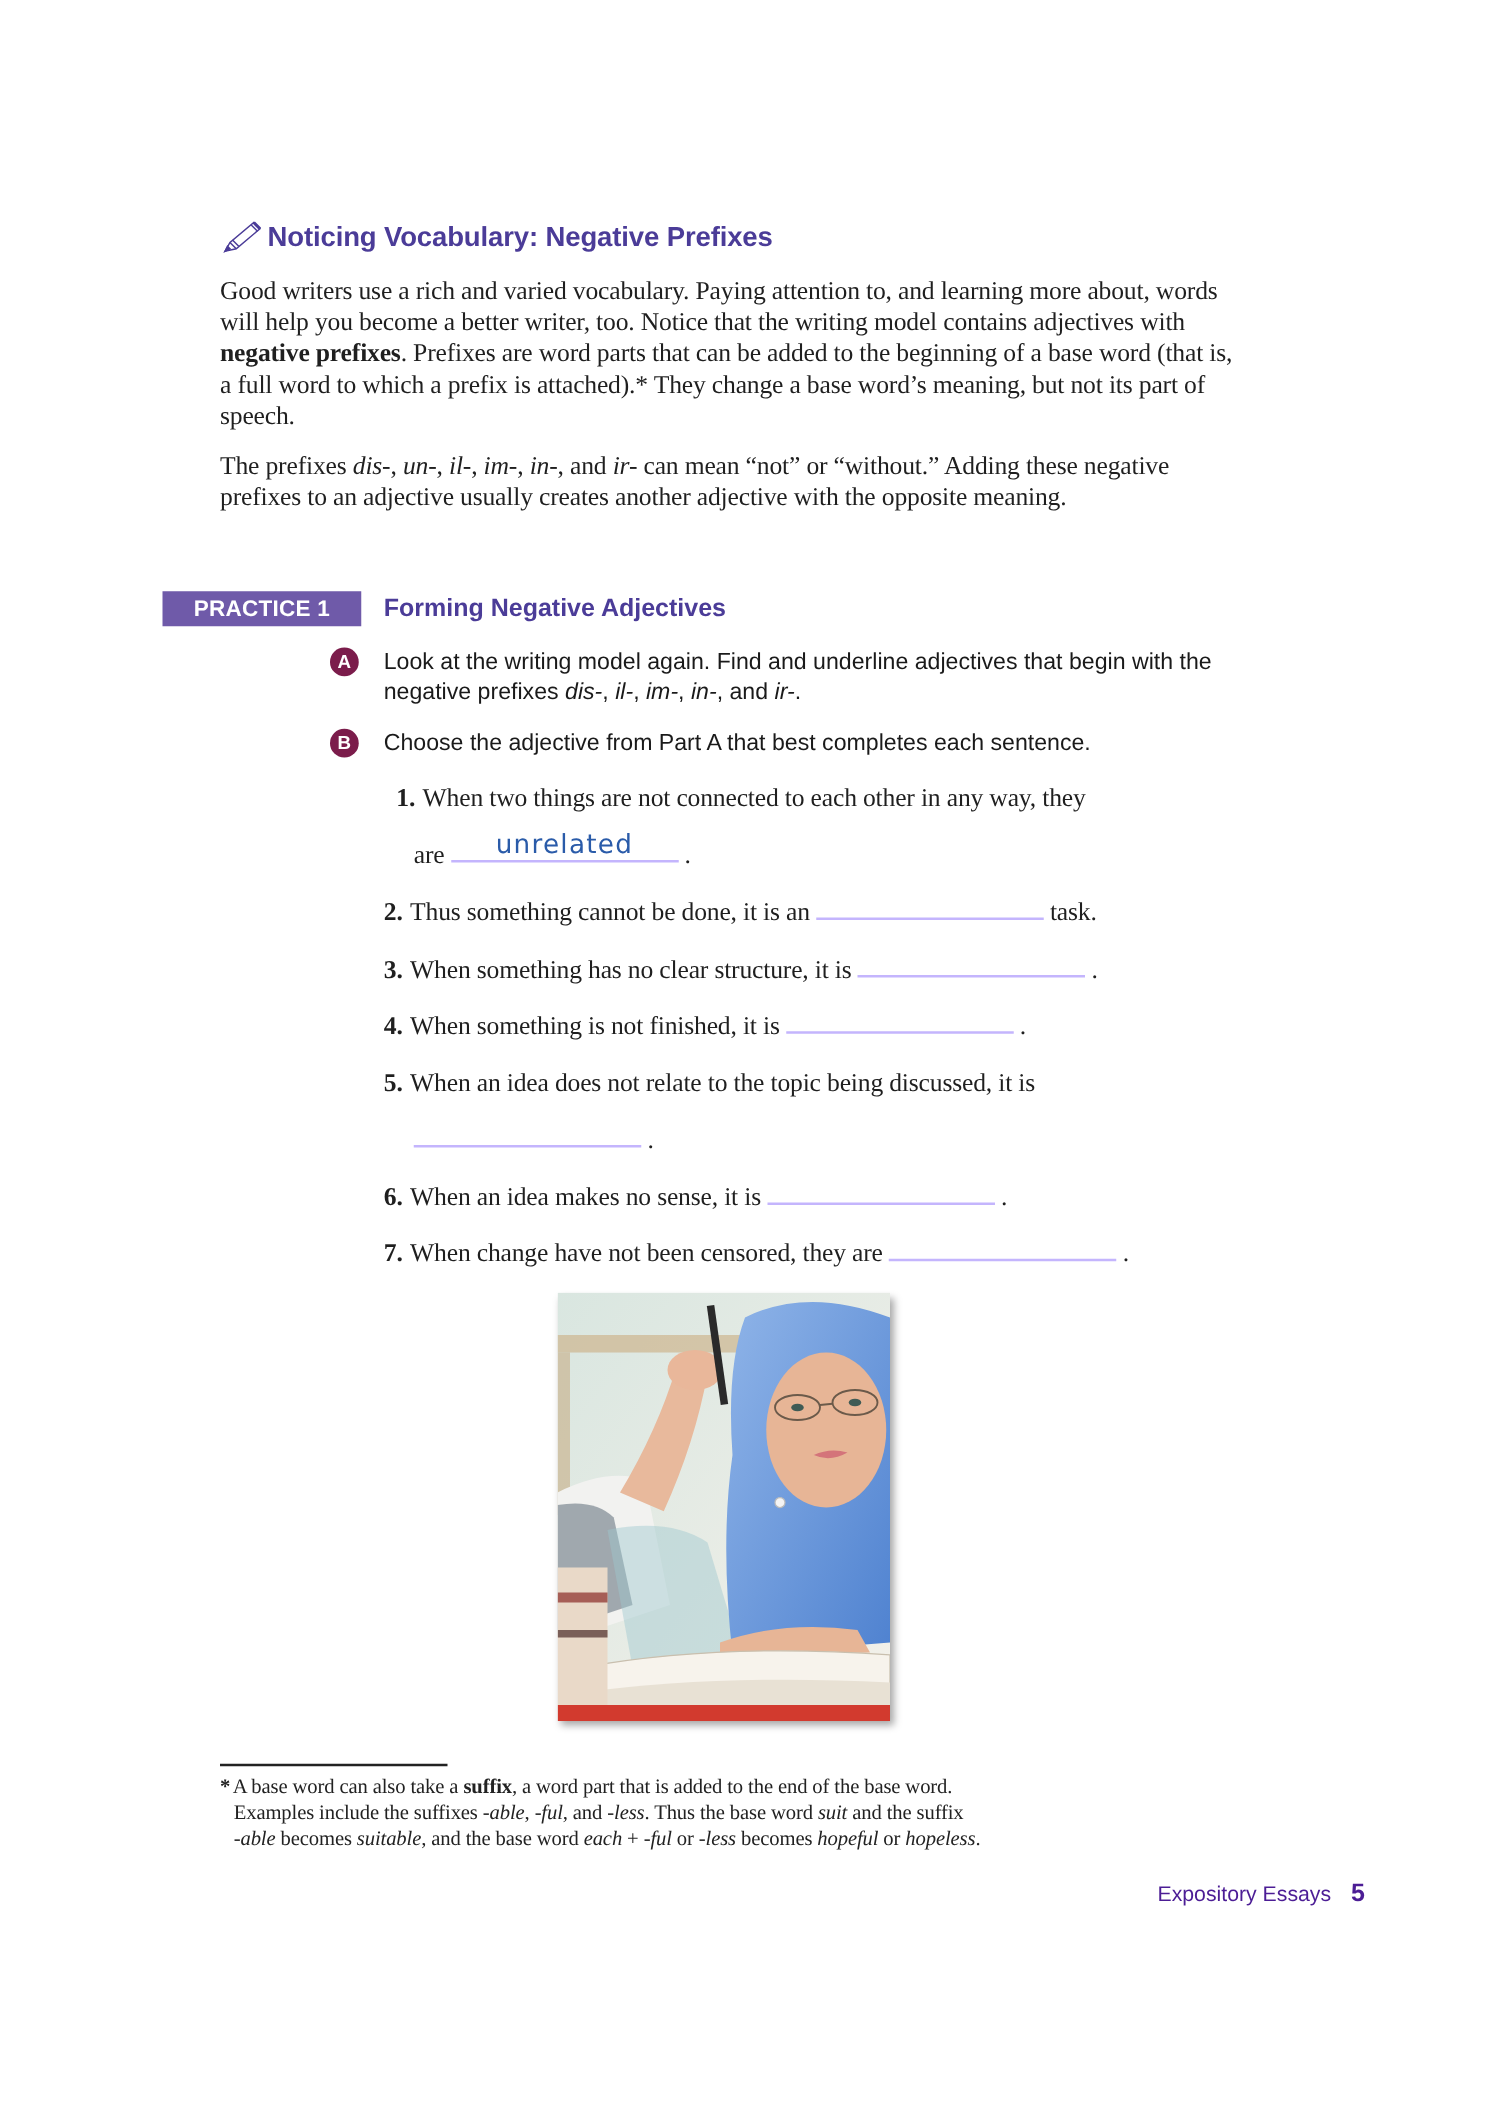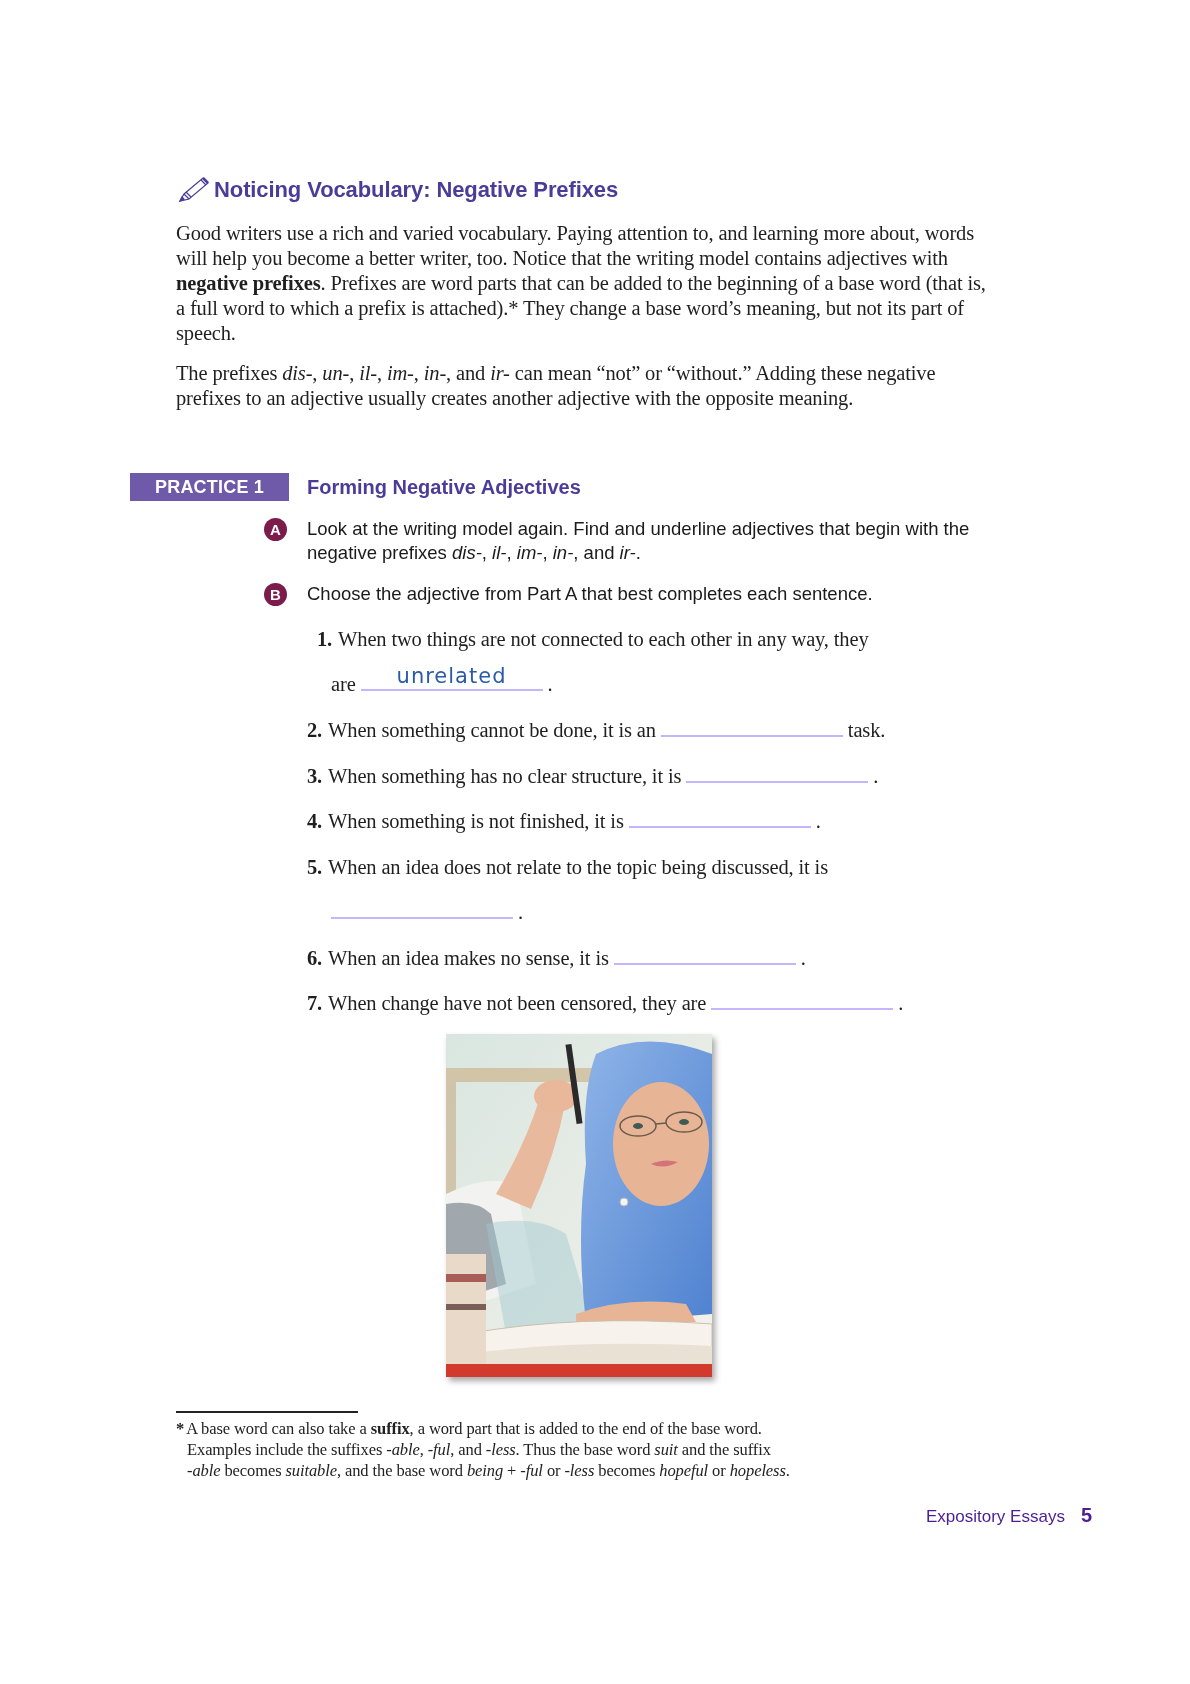--- a/index.html
+++ b/index.html
@@ -86,21 +86,21 @@
 </div>
 
 <div class="abs item" style="top:626px;margin-left:10px;">
   <span class="num">1.</span><span>When two things are not connected to each other in any way, they</span>
 </div>
 <div class="abs item indent" style="top:671px;">
   <span>are</span><span class="blank"><span class="answer">unrelated</span></span><span>.</span>
 </div>
 
 <div class="abs item" style="top:717px;">
-  <span class="num">2.</span><span>When something cannot be done, it is an</span><span class="blank"></span><span>task.</span>
+  <span class="num">2.</span><span>Thus something cannot be done, it is an</span><span class="blank"></span><span>task.</span>
 </div>
 
 <div class="abs item" style="top:763px;">
   <span class="num">3.</span><span>When something has no clear structure, it is</span><span class="blank"></span><span>.</span>
 </div>
 
 <div class="abs item" style="top:808px;">
   <span class="num">4.</span><span>When something is not finished, it is</span><span class="blank"></span><span>.</span>
 </div>
 
@@ -169,19 +169,19 @@
     <rect x="0" y="240" width="40" height="8" fill="#a65e56"></rect>
     <rect x="0" y="270" width="40" height="6" fill="#7a5f58"></rect>
     <rect x="0" y="330" width="266" height="13" fill="#d23a2e"></rect>
   </svg>
 </div>
 
 <div class="abs foot-rule"></div>
 <div class="abs footnote">
   <div><span class="ast">*</span><span>A base word can also take a </span><b>suffix</b><span>, a word part that is added to the end of the base word.</span></div>
   <div class="indent-line"><span>Examples include the suffixes </span><i>-able</i>, <i>-ful</i>, and <i>-less</i><span>. Thus the base word </span><i>suit</i><span> and the suffix</span></div>
-  <div class="indent-line"><i>-able</i><span> becomes </span><i>suitable</i><span>, and the base word </span><i>being</i><span> + </span><i>-ful</i><span> or </span><i>-less</i><span> becomes </span><i>hopeful</i><span> or </span><i>hopeless</i><span>.</span></div>
+  <div class="indent-line"><i>-able</i><span> becomes </span><i>suitable</i><span>, and the base word </span><i>each</i><span> + </span><i>-ful</i><span> or </span><i>-less</i><span> becomes </span><i>hopeful</i><span> or </span><i>hopeless</i><span>.</span></div>
 </div>
 
 <div class="abs page-footer">
   <span>Expository Essays</span>
   <span class="page-num">5</span>
 </div>
 
 </body></html>

